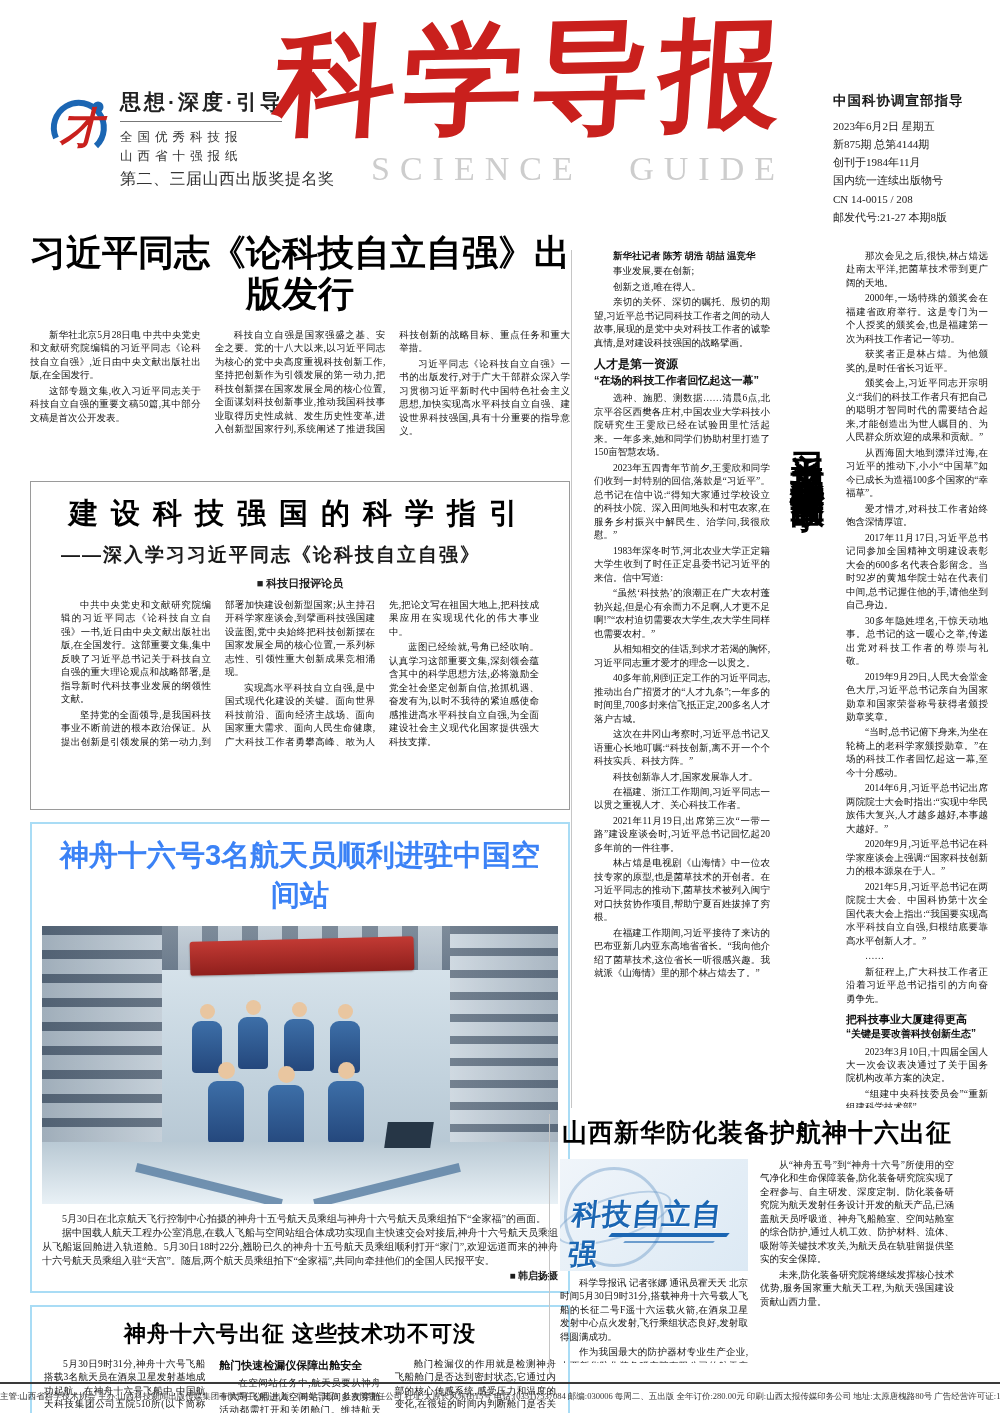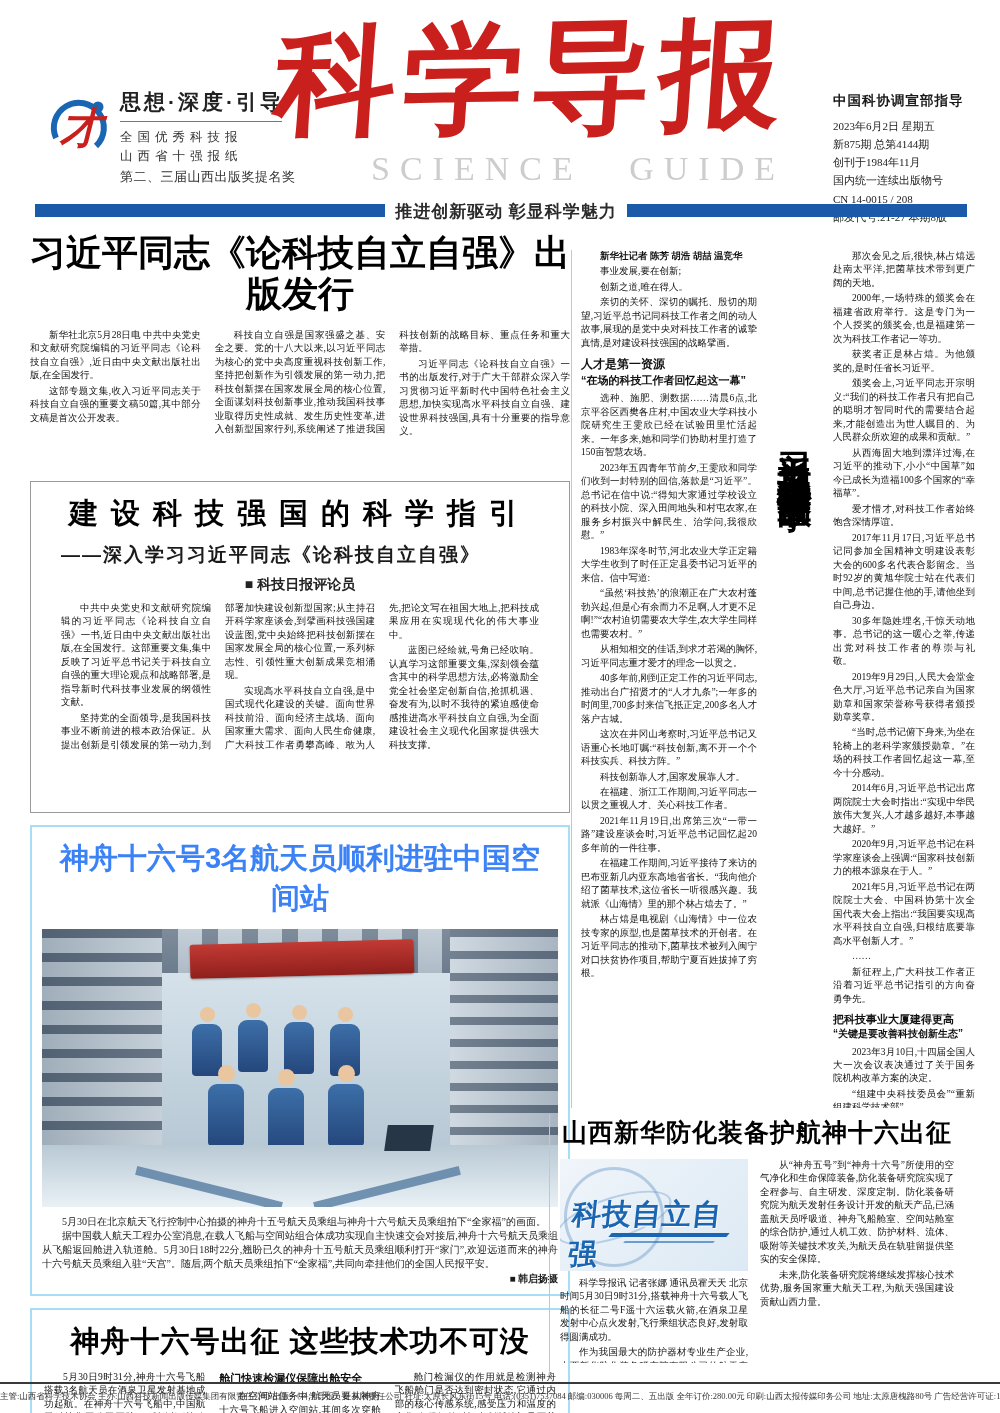--- a/index.html
+++ b/index.html
@@ -7,21 +7,21 @@
         font-family:"Liberation Sans",sans-serif;color:#1a1a1a;overflow:hidden;}
 
   
   .brand{position:absolute;left:44px;top:88px;display:flex;align-items:flex-start;}
   .logo-icon{display:block;width:66px;height:66px;margin-top:6px;}
   .brand-text{margin-left:10px;}
   .tagline{font-size:21px;font-weight:bold;letter-spacing:3px;color:#222;}
   .tagline-rule{width:162px;border-bottom:1px solid #777;margin:5px 0 6px;}
   .honor{font-family:"Liberation Serif",serif;color:#333;}
   .honor.h1,.honor.h2{font-size:12.5px;letter-spacing:5px;line-height:1.55;}
-  .honor.h3{font-size:13px;letter-spacing:0.5px;line-height:1.55;}
+  .honor.h3{font-size:16px;letter-spacing:0.5px;line-height:1.55;}
   .masthead-en{position:absolute;left:368px;top:150px;width:420px;text-align:center;
     font-family:"Liberation Serif",serif;font-size:34px;color:#cdcdcd;letter-spacing:10px;word-spacing:28px;z-index:0;}
   .masthead-cn{position:absolute;left:262px;top:8px;width:540px;text-align:center;z-index:1;
     font-family:"DejaVu Serif",serif;font-weight:900;font-size:120px;line-height:1.15;color:#c9201d;
     letter-spacing:8px;transform:skewX(-5deg) rotate(-1deg);}
   .pub-info{position:absolute;left:833px;top:92px;width:148px;font-family:"Liberation Serif",serif;}
   .pub-guide{font-size:13.5px;font-weight:bold;margin-bottom:7px;letter-spacing:1px;}
   .pub-line{font-size:11px;line-height:1.65;text-align:justify;color:#222;}
   .slogan-row{position:absolute;left:0;top:200px;width:1000px;height:20px;}
   .bar{position:absolute;top:4px;height:13px;background:#1b5aa8;}
@@ -38,21 +38,21 @@
     text-indent:0 !important;margin:5px 0 4px !important;}
 
   
   .left-region{position:absolute;left:30px;top:226px;width:540px;}
   .lead-headline{margin:6px 0 14px;font-size:36px;font-weight:900;text-align:center;
     letter-spacing:0;line-height:1.15;color:#000;}
   .lead-body{height:142px;}
   .commentary-box{margin-top:10px;border:1px solid #9a9a9a;padding:12px 30px;}
   .c-title{text-align:center;font-size:29px;font-weight:900;letter-spacing:13px;color:#000;}
   .c-sub{text-align:left;font-size:19px;font-weight:bold;letter-spacing:2px;margin-top:8px;}
-  .c-byline{text-align:center;font-size:14px;font-weight:bold;margin:8px 0;color:#222;}
+  .c-byline{text-align:center;font-size:11px;font-weight:bold;margin:8px 0;color:#222;}
   .c-body{height:198px;}
 
   .photo-box{margin-top:12px;border:2px solid #a9dcf5;padding:8px 10px;}
   .photo-headline{margin:4px 12px 10px;font-size:29px;font-weight:900;text-align:center;color:#3b82f6;}
   .photo{position:relative;height:278px;overflow:hidden;
     background:linear-gradient(180deg,#dde8ef 0%,#c2d2dd 55%,#aebfcc 100%);}
   .equip-left{position:absolute;left:0;top:0;width:120px;height:100%;
     background:repeating-linear-gradient(180deg,rgba(35,50,70,.55) 0 9px,rgba(255,255,255,.18) 9px 24px),
                linear-gradient(90deg,#8b9cab,#b9c6d1);}
   .equip-right{position:absolute;right:0;top:0;width:108px;height:100%;
@@ -73,26 +73,26 @@
     background:linear-gradient(180deg,#b9c9d4,#e9f1f6);}
   .rail{position:absolute;bottom:14px;width:150px;height:9px;background:#5d81a4;opacity:.85;}
   .rail.l{left:92px;transform:rotate(14deg);}
   .rail.r{right:96px;transform:rotate(-14deg);}
   .laptop{position:absolute;right:126px;bottom:56px;width:46px;height:26px;background:#263646;transform:skewX(-8deg);}
   .caption{margin-top:8px;font-family:"Liberation Serif",serif;font-size:10px;line-height:1.4;text-align:justify;}
   .caption p{margin:0;text-indent:2em;}
   .credit{text-align:right;font-weight:bold;font-size:10px;margin-top:1px;}
 
   .tech-box{margin-top:12px;border:2px solid #a9dcf5;padding:10px 12px;}
-  .tech-headline{margin:2px 0 9px;font-size:29px;font-weight:900;text-align:center;letter-spacing:1px;color:#000;}
+  .tech-headline{margin:2px 0 9px;font-size:22px;font-weight:900;text-align:center;letter-spacing:1px;color:#000;}
   .tech-body{height:122px;}
 
   
   .right-region{position:absolute;left:571px;top:250px;width:394px;height:858px;
-    border-left:1px solid #c6c6c6;padding-left:9px;display:flex;}
+    border-left:1px solid #c6c6c6;padding-left:22px;display:flex;}
   .story-mid{width:176px;height:858px;overflow:hidden;}
   .story-strip{width:76px;position:relative;}
   .v-headline{position:absolute;left:50%;top:176px;transform:translateX(-50%);
     writing-mode:vertical-rl;font-size:34px;font-weight:900;letter-spacing:3px;color:#000;height:620px;}
   .story-right{width:142px;height:858px;overflow:hidden;}
   .sec-head{font-family:"Liberation Sans",sans-serif;font-weight:bold;margin:6px 0 5px;}
   .sec-head .t{font-size:12px;line-height:1.35;}
   .sec-head .s{font-size:11px;line-height:1.35;}
   .sec-head.small .t{font-size:11px;}
   .sec-head.small .s{font-size:10px;}
@@ -148,25 +148,20 @@
   <div class="pub-info">
     <div class="pub-guide">中国科协调宣部指导</div>
     <div class="pub-line">2023年6月2日 星期五</div>
     <div class="pub-line">新875期 总第4144期</div>
     <div class="pub-line">创刊于1984年11月</div>
     <div class="pub-line">国内统一连续出版物号</div>
     <div class="pub-line">CN 14-0015 / 208</div>
     <div class="pub-line">邮发代号:21-27 本期8版</div>
   </div>
 
-  <div class="slogan-row">
-    <div class="bar l"></div>
-    <div class="slogan">推进创新驱动 彰显科学魅力</div>
-    <div class="bar r"></div>
-  </div>
 
   <section class="left-region">
     <h1 class="lead-headline">习近平同志《论科技自立自强》出版发行</h1>
     <div class="body cols3 lead-body">
       <p>新华社北京5月28日电 中共中央党史和文献研究院编辑的习近平同志《论科技自立自强》,近日由中央文献出版社出版,在全国发行。</p>
       <p>这部专题文集,收入习近平同志关于科技自立自强的重要文稿50篇,其中部分文稿是首次公开发表。</p>
       <p>科技自立自强是国家强盛之基、安全之要。党的十八大以来,以习近平同志为核心的党中央高度重视科技创新工作,坚持把创新作为引领发展的第一动力,把科技创新摆在国家发展全局的核心位置,全面谋划科技创新事业,推动我国科技事业取得历史性成就、发生历史性变革,进入创新型国家行列,系统阐述了推进我国科技创新的战略目标、重点任务和重大举措。</p>
       <p>习近平同志《论科技自立自强》一书的出版发行,对于广大干部群众深入学习贯彻习近平新时代中国特色社会主义思想,加快实现高水平科技自立自强、建设世界科技强国,具有十分重要的指导意义。</p>
     </div>
 
@@ -255,22 +250,22 @@
       <p>选种、施肥、测数据……清晨6点,北京平谷区西樊各庄村,中国农业大学科技小院研究生王雯欣已经在试验田里忙活起来。一年多来,她和同学们协助村里打造了150亩智慧农场。</p>
       <p>2023年五四青年节前夕,王雯欣和同学们收到一封特别的回信,落款是“习近平”。总书记在信中说:“得知大家通过学校设立的科技小院、深入田间地头和村屯农家,在服务乡村振兴中解民生、治学问,我很欣慰。”</p>
       <p>1983年深冬时节,河北农业大学正定籍大学生收到了时任正定县委书记习近平的来信。信中写道:</p>
       <p>“虽然‘科技热’的浪潮正在广大农村蓬勃兴起,但是心有余而力不足啊,人才更不足啊!”“农村迫切需要农大学生,农大学生同样也需要农村。”</p>
       <p>从相知相交的佳话,到求才若渴的胸怀,习近平同志重才爱才的理念一以贯之。</p>
       <p>40多年前,刚到正定工作的习近平同志,推动出台广招贤才的“人才九条”;一年多的时间里,700多封来信飞抵正定,200多名人才落户古城。</p>
       <p>这次在井冈山考察时,习近平总书记又语重心长地叮嘱:“科技创新,离不开一个个科技实兵、科技方阵。”</p>
       <p>科技创新靠人才,国家发展靠人才。</p>
       <p>在福建、浙江工作期间,习近平同志一以贯之重视人才、关心科技工作者。</p>
       <p>2021年11月19日,出席第三次“一带一路”建设座谈会时,习近平总书记回忆起20多年前的一件往事。</p>
+      <p>林占熺是电视剧《山海情》中一位农技专家的原型,也是菌草技术的开创者。在习近平同志的推动下,菌草技术被列入闽宁对口扶贫协作项目,帮助宁夏百姓拔掉了穷根。</p>
       <p>在福建工作期间,习近平接待了来访的巴布亚新几内亚东高地省省长。“我向他介绍了菌草技术,这位省长一听很感兴趣。我就派《山海情》里的那个林占熺去了。”</p>
-      <p>林占熺是电视剧《山海情》中一位农技专家的原型,也是菌草技术的开创者。在习近平同志的推动下,菌草技术被列入闽宁对口扶贫协作项目,帮助宁夏百姓拔掉了穷根。</p>
     </div>
 
     <div class="story-strip">
       <div class="v-headline">习近平总书记关心科技工作者的故事</div>
     </div>
 
     <div class="story-right body">
       <p>那次会见之后,很快,林占熺远赴南太平洋,把菌草技术带到更广阔的天地。</p>
       <p>2000年,一场特殊的颁奖会在福建省政府举行。这是专门为一个人授奖的颁奖会,也是福建第一次为科技工作者记一等功。</p>
       <p>获奖者正是林占熺。为他颁奖的,是时任省长习近平。</p>

